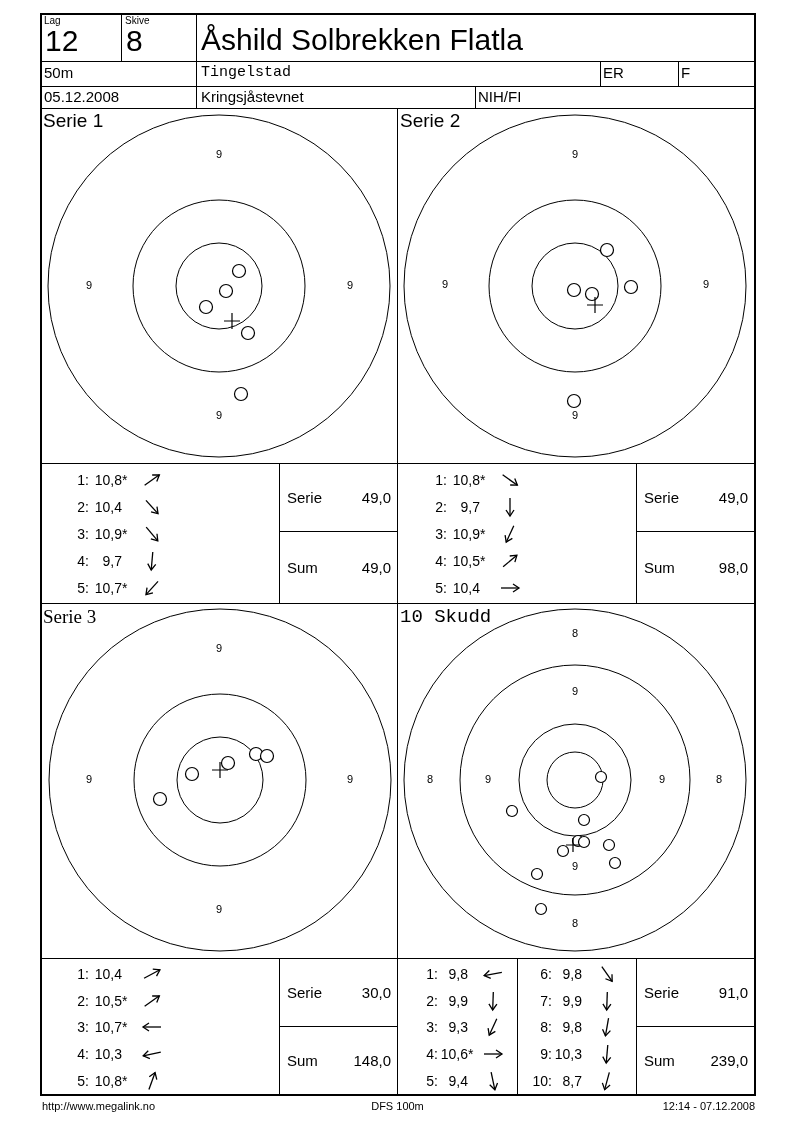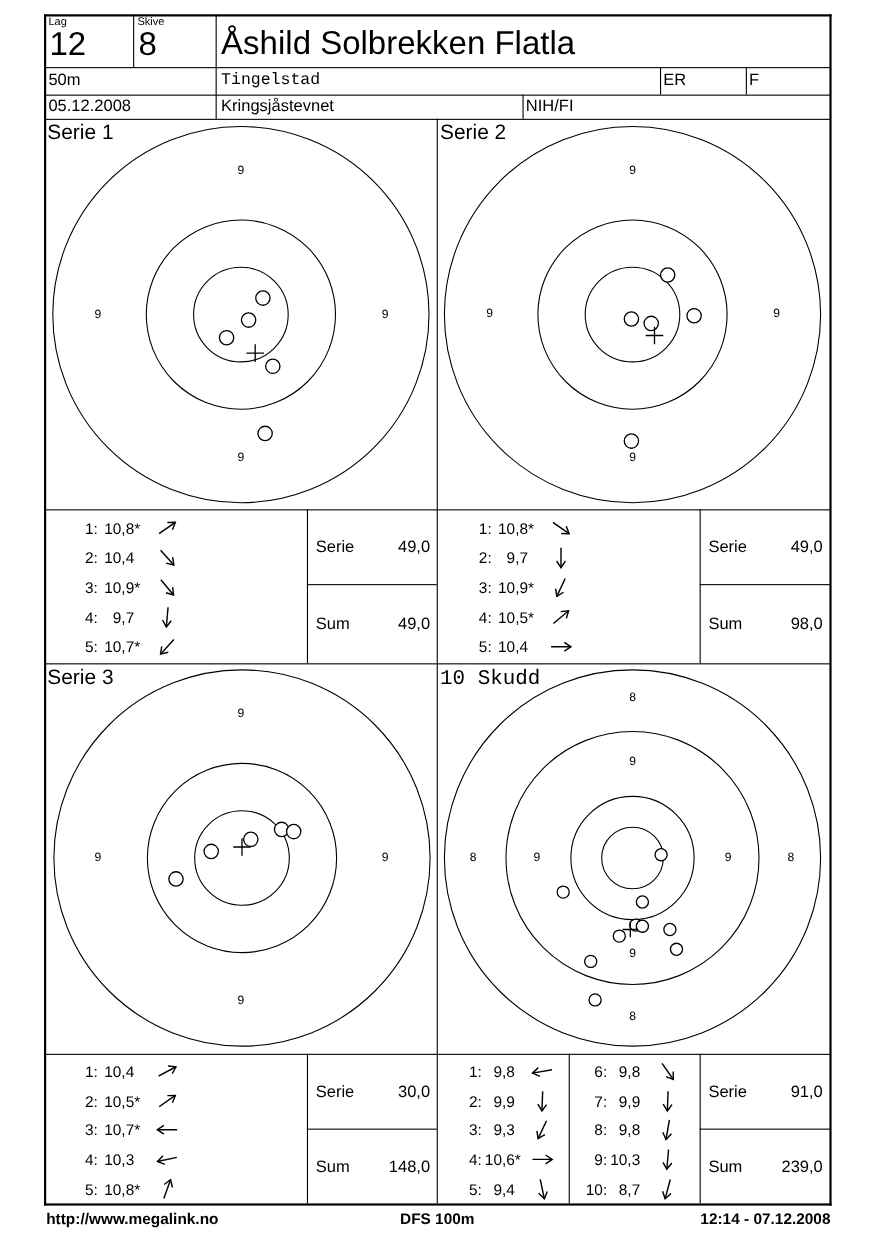--- a/index.html
+++ b/index.html
@@ -7,21 +7,21 @@
     width:800px;height:1130px;position:relative;background:#fff;color:#000;
     font-family:"Liberation Sans","DejaVu Sans",sans-serif;overflow:hidden;
   }
   .hl,.vl{position:absolute;background:#000;}
   .txt{position:absolute;white-space:nowrap;}
   .small-label{font-size:10px;}
   .big-num{font-size:30px;letter-spacing:0px;}
   .name{font-size:30px;}
   .row-text{font-size:15px;}
   .panel-title{font-size:19px;}
-  .footer-text{font-size:14px;font-weight:bold;}
+  .footer-text{font-size:11px;}
   .target-box{position:absolute;}
   .target-box svg circle{fill:none;stroke:#000;stroke-width:1;}
   .target-box svg circle.hole{fill:#fff;stroke:#000;stroke-width:1.2;}
   .target-box svg text{font-size:11px;font-family:"Liberation Sans","DejaVu Sans",sans-serif;fill:#000;}
   .target-box svg path{fill:none;stroke:#000;stroke-width:1.2;}
   .shot-list{position:absolute;display:flex;flex-direction:column;padding-top:2px;box-sizing:border-box;}
   .shot-row{display:flex;align-items:center;height:27px;font-size:14px;}
   .sn{display:inline-block;width:22px;text-align:right;}
   .sv{display:inline-block;width:33px;text-align:right;}
   .st{display:inline-block;width:9px;}
@@ -72,21 +72,21 @@
 <div class="txt row-text" style="left:44px;top:64px;">50m</div>
 <div class="txt row-text" style="left:201px;top:64px;font-family:Liberation Mono, monospace;">Tingelstad</div>
 <div class="txt row-text" style="left:603px;top:64px;">ER</div>
 <div class="txt row-text" style="left:681px;top:64px;">F</div>
 <div class="txt row-text" style="left:44px;top:88px;">05.12.2008</div>
 <div class="txt row-text" style="left:201px;top:88px;">Kringsjåstevnet</div>
 <div class="txt row-text" style="left:478px;top:88px;">NIH/FI</div>
 
 <div class="txt panel-title" style="left:43px;top:110px;">Serie 1</div>
 <div class="txt panel-title" style="left:400px;top:110px;">Serie 2</div>
-<div class="txt panel-title" style="left:43px;top:606px;">Serie 3</div>
+<div class="txt panel-title" style="left:43px;top:606px;font-family:Liberation Serif, serif;">Serie 3</div>
 <div class="txt panel-title" style="left:400px;top:606px;font-family:Liberation Mono, monospace;">10 Skudd</div>
 
 <div class="target-box" style="left:41px;top:109px;"><svg width="356" height="354" viewBox="0 0 356 354">
       <circle cx="178" cy="177" r="171"></circle>
       <circle cx="178" cy="177" r="86"></circle>
       <circle cx="178" cy="177" r="43"></circle>
       <text x="178" y="49" text-anchor="middle">9</text>
       <text x="48" y="180" text-anchor="middle">9</text>
       <text x="309" y="180" text-anchor="middle">9</text>
       <text x="178" y="310" text-anchor="middle">9</text>

